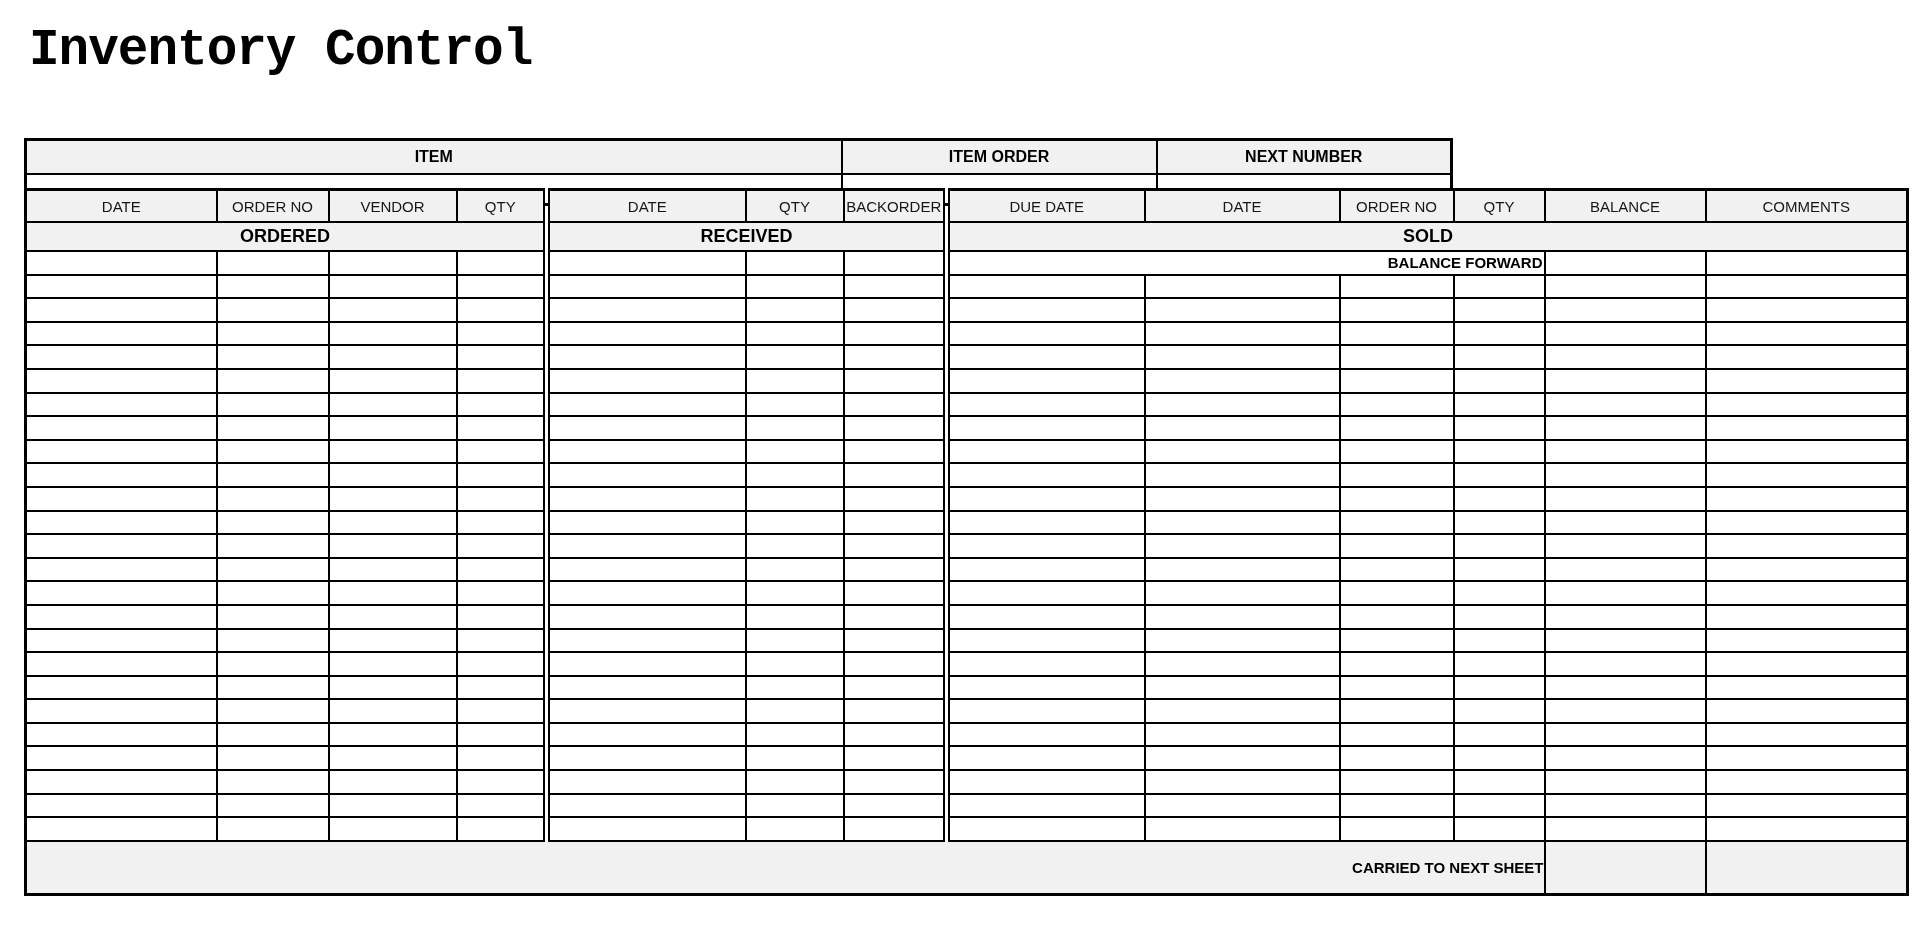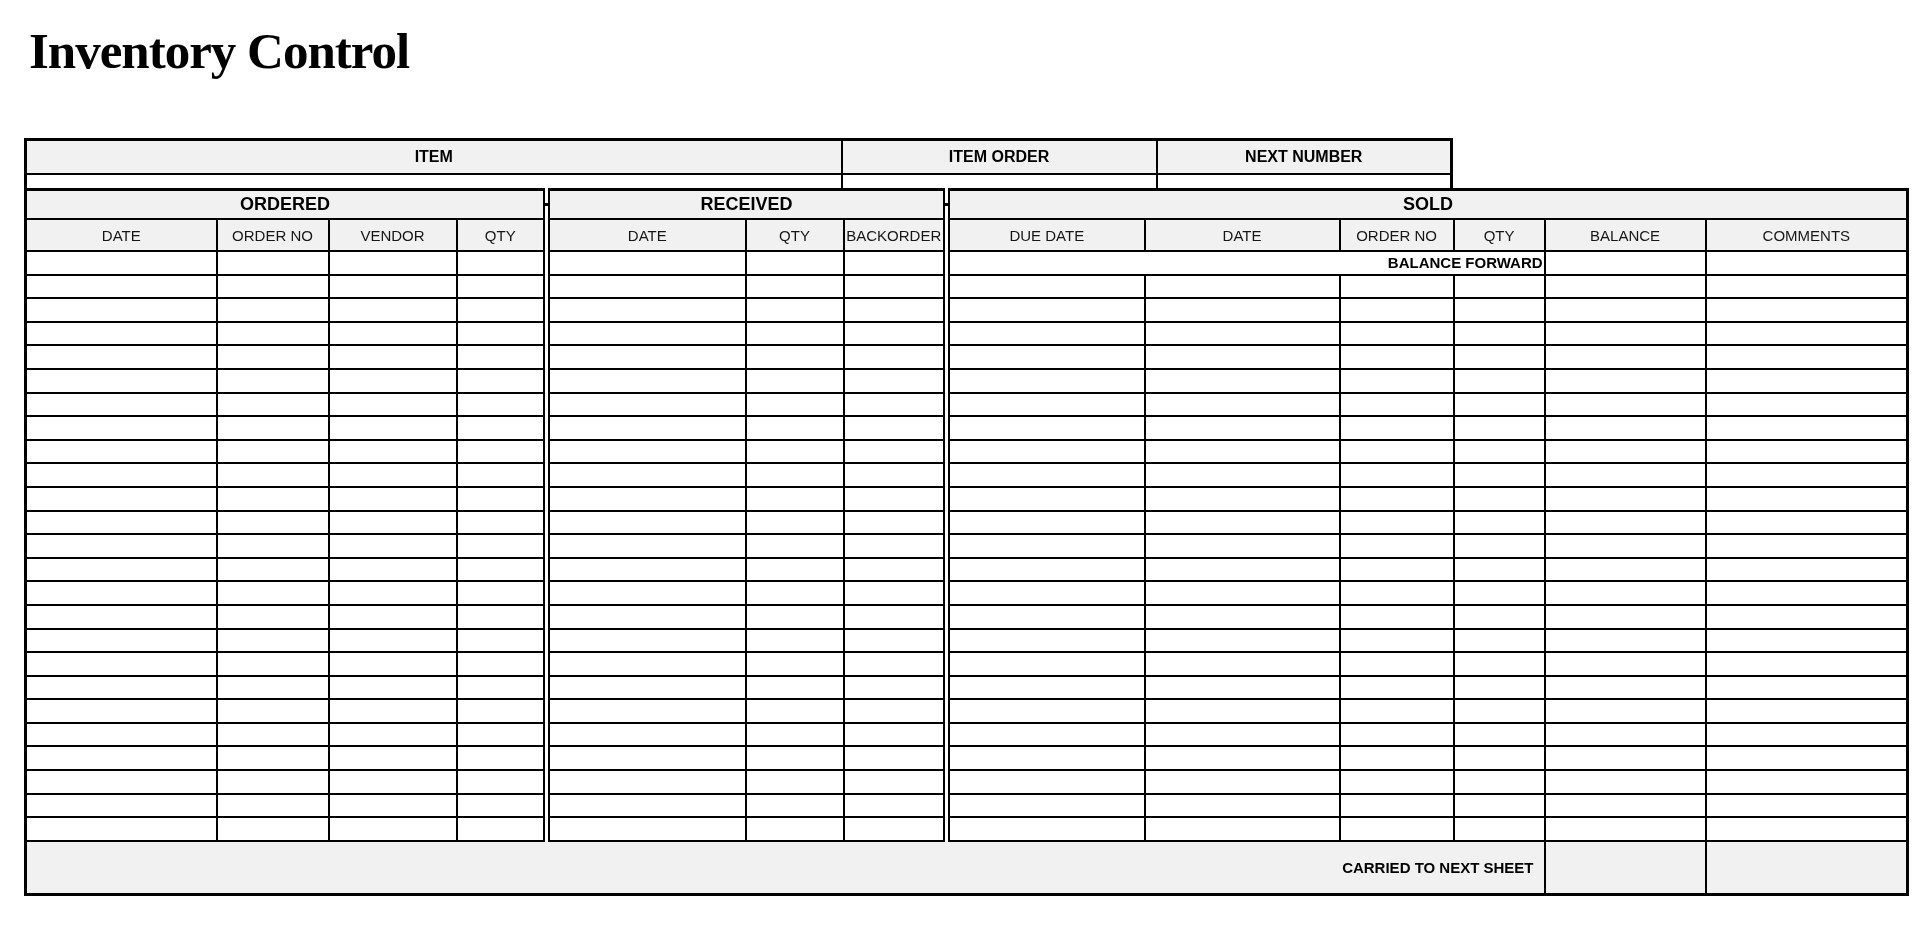--- a/index.html
+++ b/index.html
@@ -11,21 +11,21 @@
   body{
     width:1920px;height:926px;
     background:#ffffff;
     position:relative;
     font-family:"Liberation Sans",sans-serif;
     color:#000;
     overflow:hidden;
   }
   .page-title{
     position:absolute;left:29px;top:22px;
-    font-family:Liberation Serif, serif;
+    font-family:Liberation Mono, monospace;
     font-weight:bold;
     font-size:51px;
     letter-spacing:-1px;
     color:#000;
     white-space:nowrap;
   }
   table{
     border-collapse:collapse;
     table-layout:fixed;
     position:absolute;
@@ -65,21 +65,21 @@
   .bf-cell{
     font-weight:bold;font-size:15px;
     text-align:right;padding-right:1px;
   }
   .footer-row td{
     height:51px;
     background:var(--header-fill);
   }
   .footer-main{
     font-weight:bold;font-size:15px;
-    text-align:right;padding-right:10px;
+    text-align:right;
   }
 </style>
 </head>
 <body>
 
 <div class="page-title">Inventory Control</div>
 
 <table class="info-table">
   <colgroup>
     <col style="width:816px">
@@ -111,39 +111,39 @@
       <col style="width:103px">
     <col style="width:198px">
       <col style="width:195px">
       <col style="width:114px">
       <col style="width:91px">
     <col style="width:161px">
       <col style="width:202px">
   </colgroup>
   <tbody>
     <tr>
-      <th colspan="4" class="sec">ORDERED</th>
-      <th colspan="3" class="sec dd">RECEIVED</th>
-      <th colspan="6" class="sec dd">SOLD</th>
-    </tr>
-    <tr>
       <th class="ch">DATE</th>
       <th class="ch">ORDER NO</th>
       <th class="ch">VENDOR</th>
       <th class="ch">QTY</th>
       <th class="ch dd">DATE</th>
       <th class="ch">QTY</th>
       <th class="ch">BACKORDER</th>
       <th class="ch dd">DUE DATE</th>
       <th class="ch">DATE</th>
       <th class="ch">ORDER NO</th>
       <th class="ch">QTY</th>
       <th class="ch">BALANCE</th>
       <th class="ch">COMMENTS</th>
     </tr>
+    <tr>
+      <th colspan="4" class="sec">ORDERED</th>
+      <th colspan="3" class="sec dd">RECEIVED</th>
+      <th colspan="6" class="sec dd">SOLD</th>
+    </tr>
     <tr class="body-row">
       <td></td>
       <td></td>
       <td></td>
       <td></td>
       <td class="dd"></td>
       <td></td>
       <td></td>
       <td colspan="4" class="dd bf-cell">BALANCE FORWARD</td>
       <td></td>

